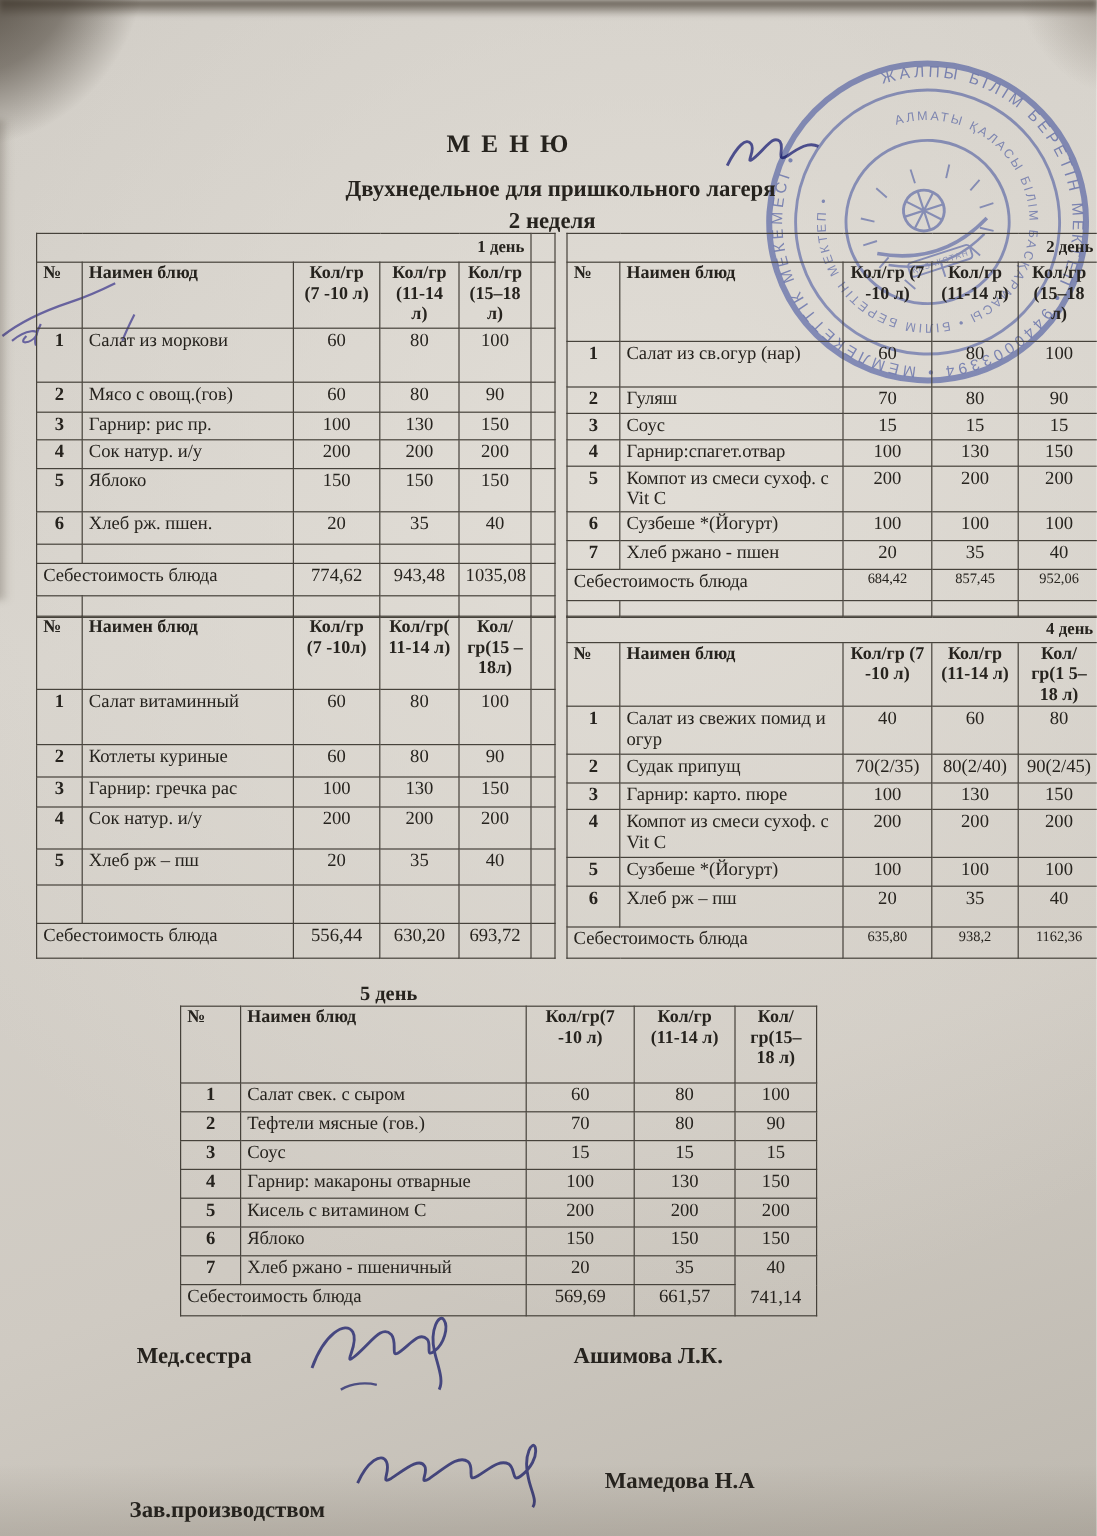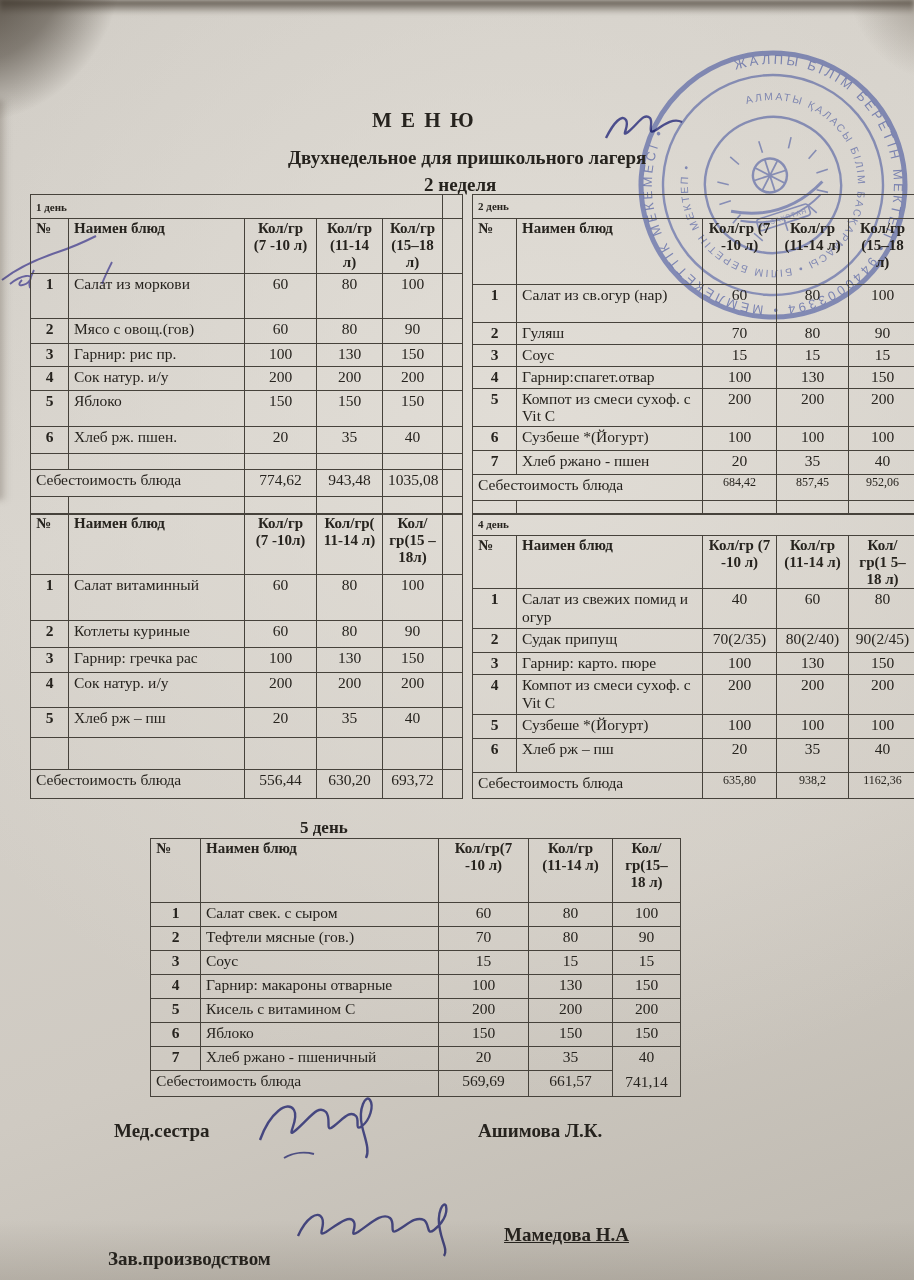--- a/index.html
+++ b/index.html
@@ -24,21 +24,21 @@
 
   .approve{left:612px;top:60px;width:286px;line-height:1.25;font-size:19px;font-weight:bold;}
   .approve .l1{text-align:center;padding-left:30px;}
   .sigline{display:inline-block;width:78px;border-bottom:1.6px solid #2c2a60;height:14px;position:relative;}
   .menu-title{left:372px;top:108px;font-size:21px;font-weight:bold;letter-spacing:2px;}
   .subtitle{left:288px;top:147px;font-size:19px;font-weight:bold;}
   .week{left:388px;top:174px;font-size:19px;font-weight:bold;margin-left:36px;}
 
   table{border-collapse:collapse;table-layout:fixed;}
   td{border:1.6px solid #46423b;padding:1px 5px;font-size:15.5px;line-height:1.12;vertical-align:top;overflow:hidden;}
-  td.dh{text-align:left;font-weight:bold;vertical-align:middle;font-size:11px;font-family:Liberation Serif, serif;}
+  td.dh{text-align:right;font-weight:bold;vertical-align:middle;font-size:14px;font-family:Liberation Serif, serif;}
   td.ch{font-weight:bold;font-size:15px;}
   td.chv{font-weight:bold;font-size:15px;text-align:center;}
   td.num{text-align:center;font-weight:bold;}
   td.val{text-align:center;}
   td.tot{font-size:15.5px;}
   td.totv{text-align:center;}
   .btot td.totv{font-weight:normal;font-size:12px;}
   .blockrow{display:flex;gap:9px;}
 
   .d5label{left:300px;top:818px;font-size:17px;font-weight:bold;}
@@ -512,14 +512,14 @@
   <svg class="abs ink" style="left:240px;top:1082px;width:170px;height:95px" viewBox="0 0 170 95">
     <path d="M20,58 C30,30 48,18 54,28 C60,38 44,58 56,48 C70,36 78,22 86,30 C92,37 84,52 94,44 C104,36 110,28 116,34 C120,38 114,50 122,44 C130,38 134,24 130,18 C126,12 118,26 122,44 C125,57 130,68 126,76" fill="none" stroke="#3a3e9c" stroke-width="2.4" opacity=".85"></path>
     <path d="M44,76 C54,70 66,70 74,72" fill="none" stroke="#3a3e9c" stroke-width="2" opacity=".8"></path>
   </svg>
   <div class="abs footer-label" style="left:478px;top:1120px;">Ашимова Л.К.</div>
 
   <div class="abs footer-label" style="left:108px;top:1224px;margin-top:24px;">Зав.производством</div>
   <svg class="abs ink" style="left:290px;top:1188px;width:200px;height:75px" viewBox="0 0 200 75">
     <path d="M8,48 C16,30 28,22 32,30 C36,38 26,50 36,44 C48,36 60,26 64,34 C67,40 58,50 68,44 C80,36 92,24 100,30 C106,35 98,48 108,42 C118,36 126,28 134,32 C140,36 136,48 144,42 C152,36 158,26 156,18 C154,12 146,24 150,42 C152,54 158,62 154,68" fill="none" stroke="#3a3e9c" stroke-width="2.4" opacity=".85"></path>
   </svg>
-  <div class="abs footer-label" style="left:504px;top:1224px;text-decoration:underline;">Мамедова Н.А</div>
+  <div class="abs footer-label" style="left:504px;top:1224px;">Мамедова Н.А</div>
 </div>
 
 </body></html>

